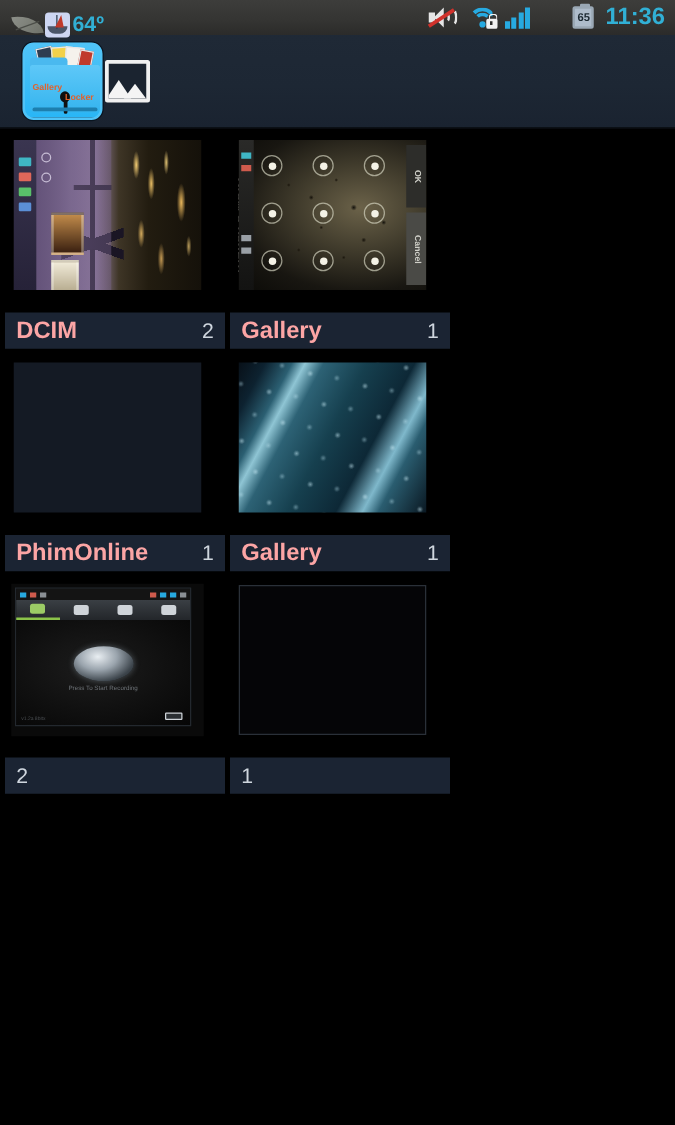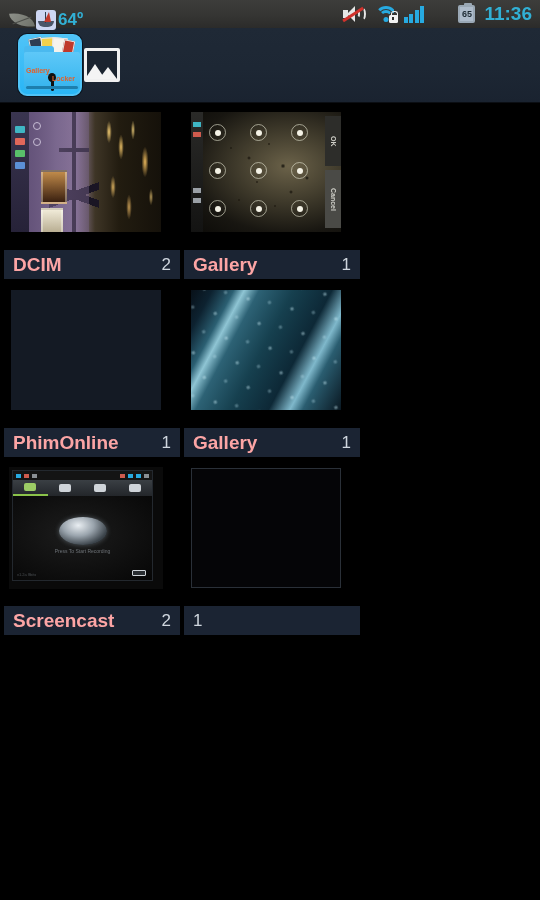--- a/index.html
+++ b/index.html
@@ -578,21 +578,20 @@
           <div class="body">
             <div class="orb"></div>
             <div class="caption">Press To Start Recording</div>
             <div class="battery"></div>
             <div class="footnote">v1.2a 8bitx</div>
           </div>
         </div>
       </div>
     </div>
     <div class="label-row">
-      <span class="label-name">Screencast</span>
       <span class="label-count">2</span>
     </div>
   </div>
 
   <div class="cell">
     <div class="thumb">
       <div class="art-blank-black"></div>
     </div>
     <div class="label-row">
       <span class="label-count">1</span>

